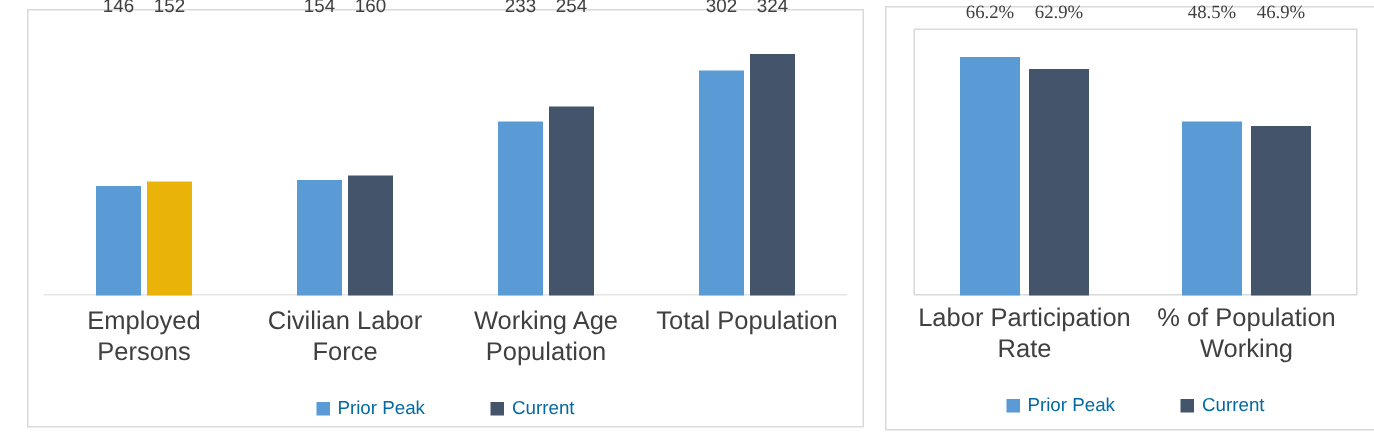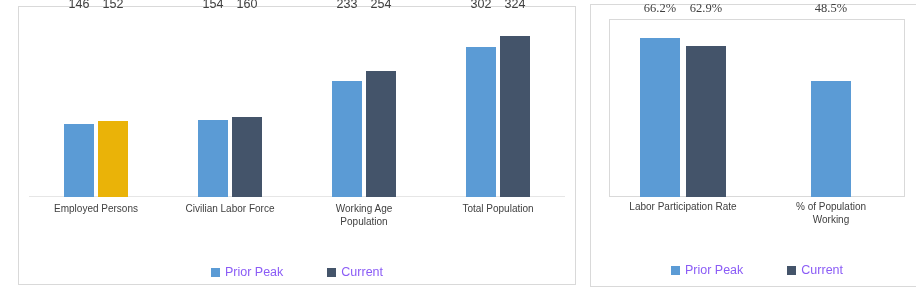--- a/index.html
+++ b/index.html
@@ -110,21 +110,21 @@
   .cat-row {
     position: absolute;
     display: flex;
   }
   #cats-left  { left: 10px; top: 196px; width: 536px; }
   #cats-right { left: 18px; top: 196px; width: 296px; }
 
   .cat {
     flex: 1 1 0;
     text-align: center;
-    font-size: 10px;
+    font-size: 17px;
     color: #404040;
     line-height: 1.25;
     padding: 0 2px;
     box-sizing: border-box;
   }
 
   
   .legend {
     position: absolute;
     display: flex;
@@ -133,21 +133,21 @@
     gap: 44px;
   }
   #legend-left  { left: 10px; top: 258px; width: 536px; }
   #legend-right { left: 18px; top: 258px; width: 296px; }
 
   .legend-item {
     display: flex;
     align-items: center;
     gap: 5px;
     font-size: 12.5px;
-    color: #8b5cf6;
+    color: #0369a1;
     justify-content: flex-end;
   }
   .swatch {
     width: 9px;
     height: 9px;
     display: inline-block;
   }
   .swatch.series-0 { background: #5B9BD5; }
   .swatch.series-1 { background: #44546A; }
 </style>
@@ -248,20 +248,25 @@
                 <span class="bar-label">62.9%</span>
               </div>
             </div>
           </div>
           <div class="group">
             <div class="bar-slot">
               <div class="bar series-0" style="height: 116px; background: rgb(91, 155, 213);">
                 <span class="bar-label">48.5%</span>
               </div>
             </div>
+            <div class="bar-slot">
+              <div class="bar series-1" style="height: 113px; background: rgb(68, 84, 106);">
+                <span class="bar-label">46.9%</span>
+              </div>
+            </div>
           </div>
         </div>
     </div>
 
     <div class="cat-row" id="cats-right">
         <div class="cat"><span>Labor Participation Rate</span></div>
         <div class="cat"><span>% of Population</span><br><span>Working</span></div>
       </div>
 
     <div class="legend" id="legend-right">

